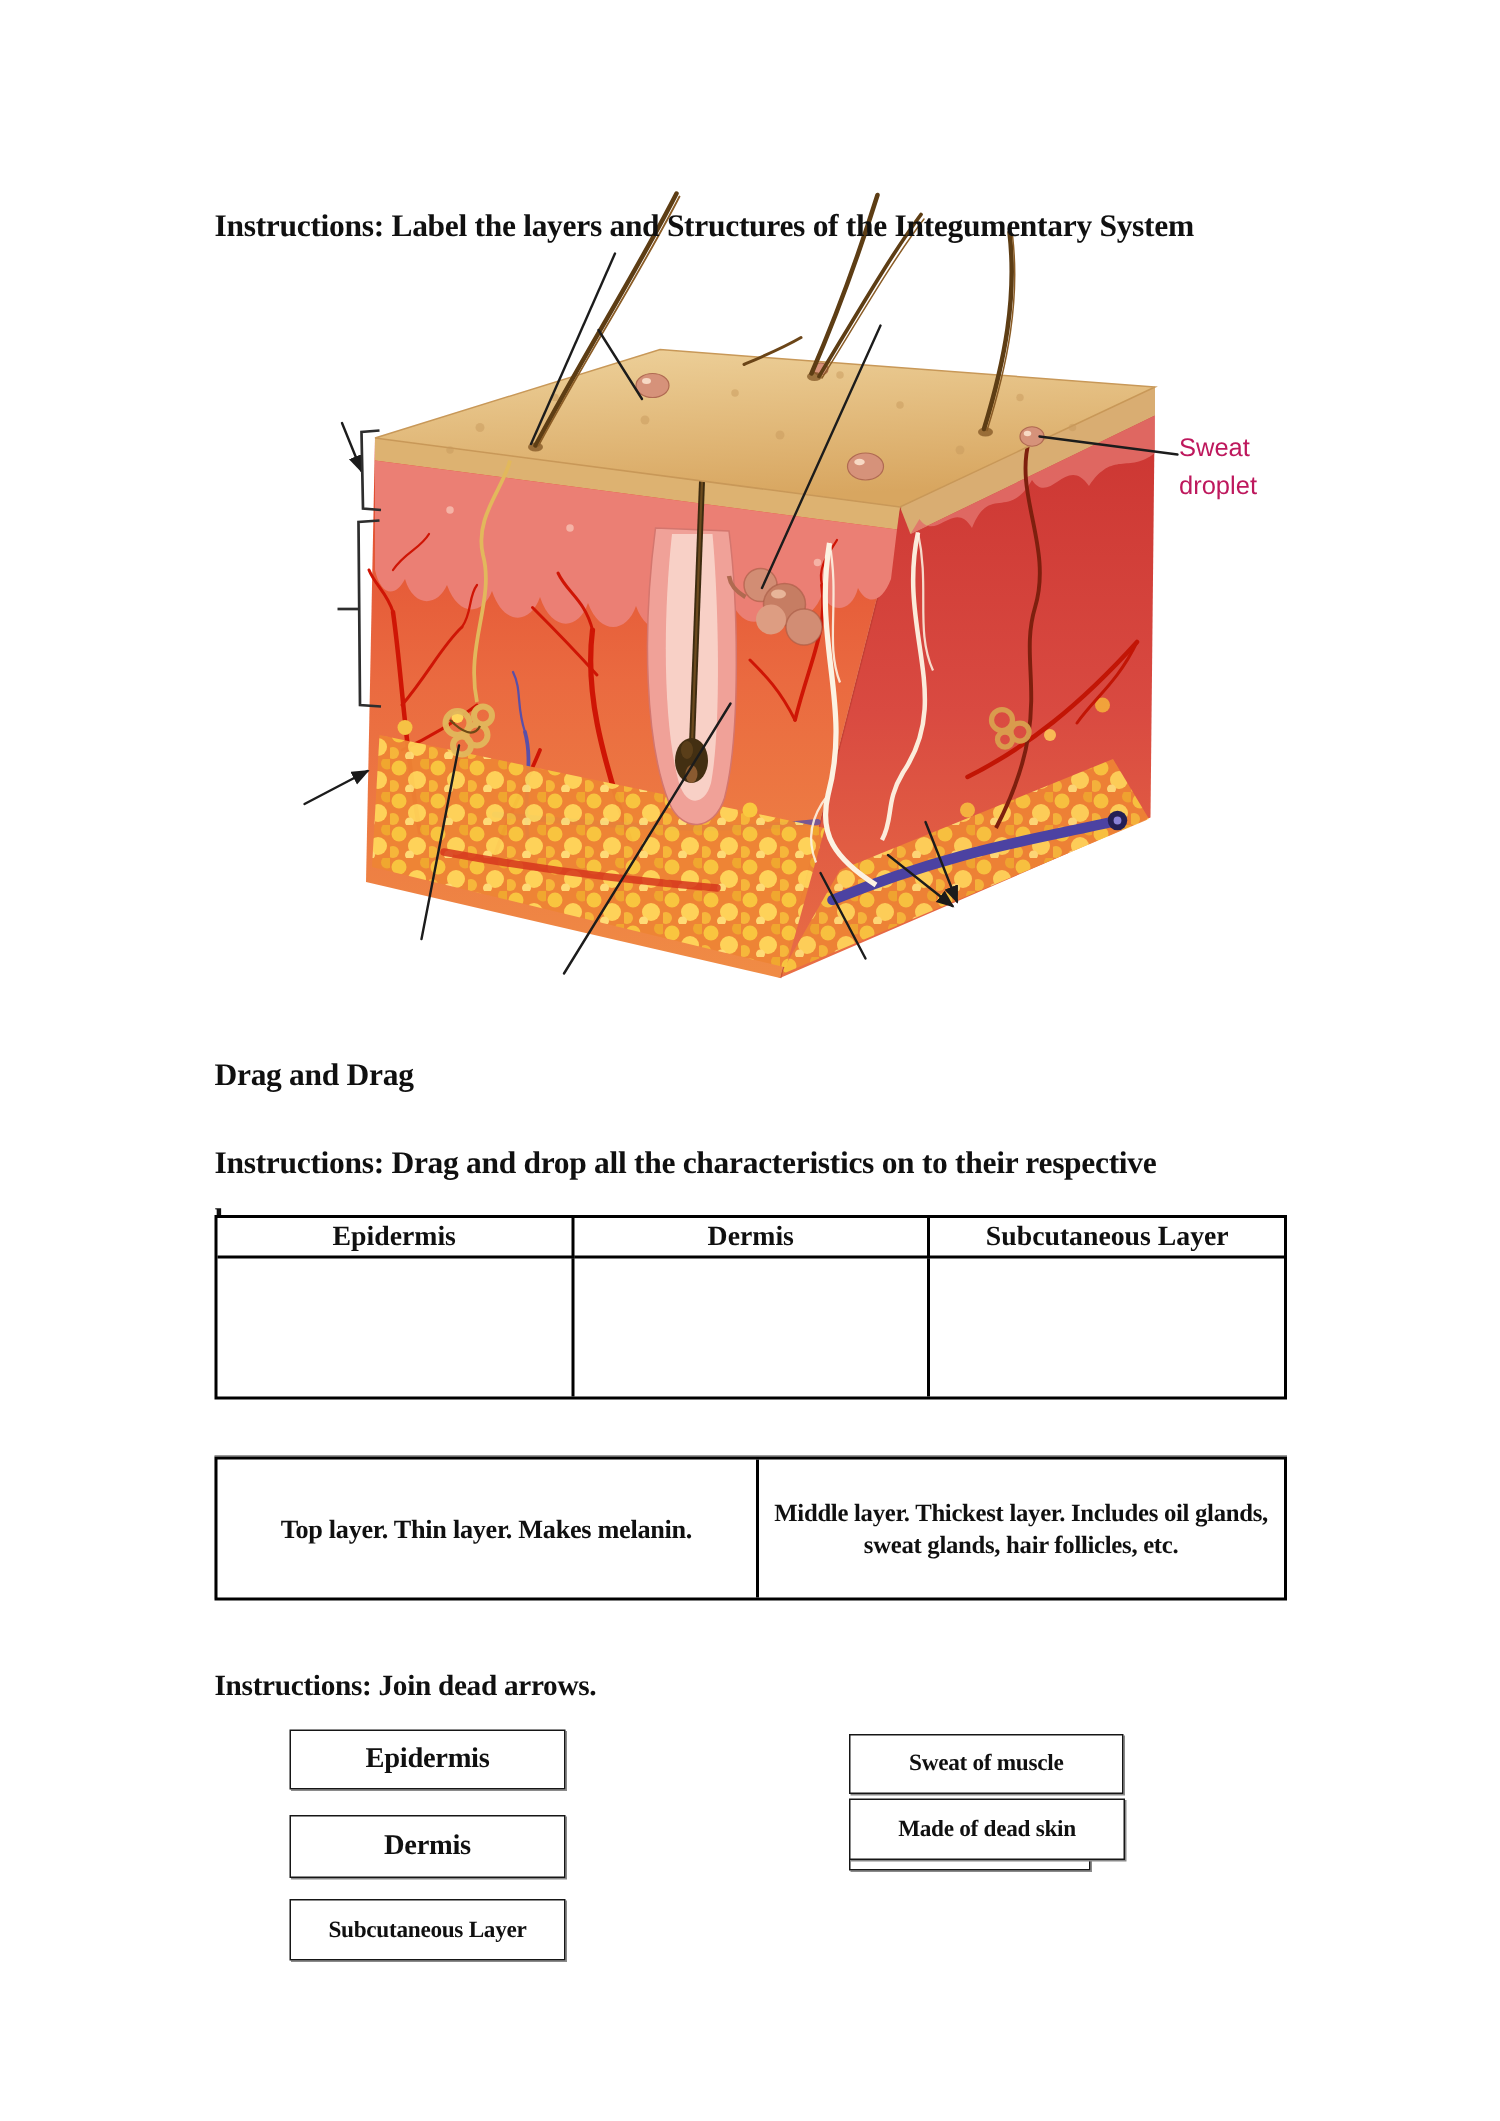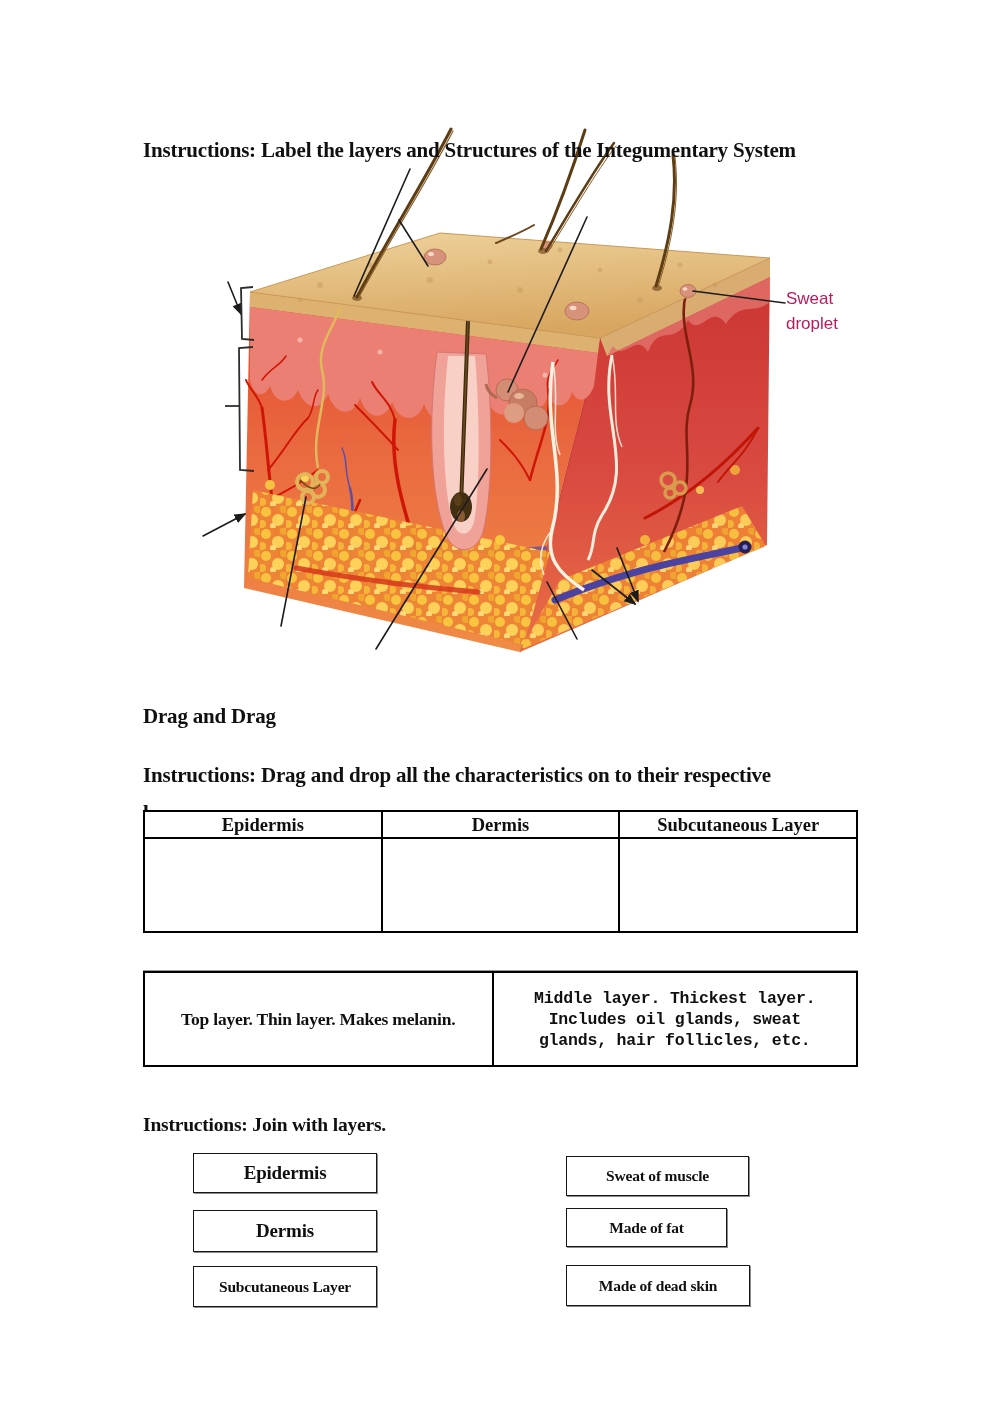--- a/index.html
+++ b/index.html
@@ -38,34 +38,34 @@
   .t-bcell { flex:1 1 0; height:92px; border-right:2px solid #000; }
   .t-bcell:last-child { border-right:none; }
   
   #cards-table { left:143px; top:971px; width:715px; border:2px solid #000; background:#fff; box-shadow:0 -1px 0 #9a9a9a; }
   .card-cell {
     flex:1 1 0; min-height:92px; border-right:2px solid #000;
     display:flex; align-items:center; justify-content:center;
     text-align:center; font-weight:700; padding:4px 10px;
     font-size:17.5px; line-height:22px; letter-spacing:-0.2px;
   }
-  .card-cell:last-child { border-right:none; font-size:16.5px; line-height:21px; padding:4px 18px;font-family:Liberation Mono, monospace; }
+  .card-cell:last-child { border-right:none; font-size:16.5px; line-height:21px; padding:4px 6px; }
   #join-instructions { left:143px; top:1106px; font-size:19.5px; }
   .join-box {
     border:1.7px solid #161616; background:#fff;
     display:flex; align-items:center; justify-content:center;
     font-weight:700; text-align:center; letter-spacing:-0.2px;
     box-shadow:1px 1px 0 #8a8a8a;
   }
   #box-epidermis      { left:193px; top:1153px; width:184px; height:40px; font-size:19px; }
   #box-dermis         { left:193px; top:1210px; width:184px; height:42px; font-size:19px; }
   #box-subcutaneous   { left:193px; top:1266px; width:184px; height:41px; font-size:15.5px; }
   #box-muscle         { left:566px; top:1156px; width:183px; height:40px; font-size:15.5px; }
   #box-fat            { left:566px; top:1208px; width:161px; height:39px; font-size:15.5px; }
-  #box-deadskin       { left:566px; top:1265px; width:184px; height:41px; font-size:15.5px; }
+  #box-deadskin       { left:566px; top:1199px; width:184px; height:41px; font-size:15.5px; }
 </style>
 </head>
 <body>
 
 <div class="abs heading" id="label-title">Instructions: Label the layers and Structures of the Integumentary System</div>
 
 <svg class="abs" id="diagram-svg" viewBox="0 0 1000 720" aria-hidden="true">
   <defs>
     <linearGradient id="gTop" x1="0" y1="0" x2="0.25" y2="1">
       <stop offset="0" stop-color="#eed29c"></stop>
@@ -274,20 +274,20 @@
     <div class="t-bcell"></div>
     <div class="t-bcell"></div>
   </div>
 </div>
 
 <div class="abs t-row" id="cards-table">
   <div class="card-cell">Top layer. Thin layer. Makes melanin.</div>
   <div class="card-cell">Middle layer. Thickest layer. Includes oil glands, sweat glands, hair follicles, etc.</div>
 </div>
 
-<div class="abs heading" id="join-instructions">Instructions: Join with layers.</div>
+<div class="abs heading" id="join-instructions">Instructions: Join dead arrows.</div>
 
 <div class="abs join-box" id="box-epidermis">Epidermis</div>
 <div class="abs join-box" id="box-dermis">Dermis</div>
 <div class="abs join-box" id="box-subcutaneous">Subcutaneous Layer</div>
 <div class="abs join-box" id="box-muscle">Sweat of muscle</div>
 <div class="abs join-box" id="box-fat">Made of fat</div>
 <div class="abs join-box" id="box-deadskin">Made of dead skin</div>
 
 </body></html>

